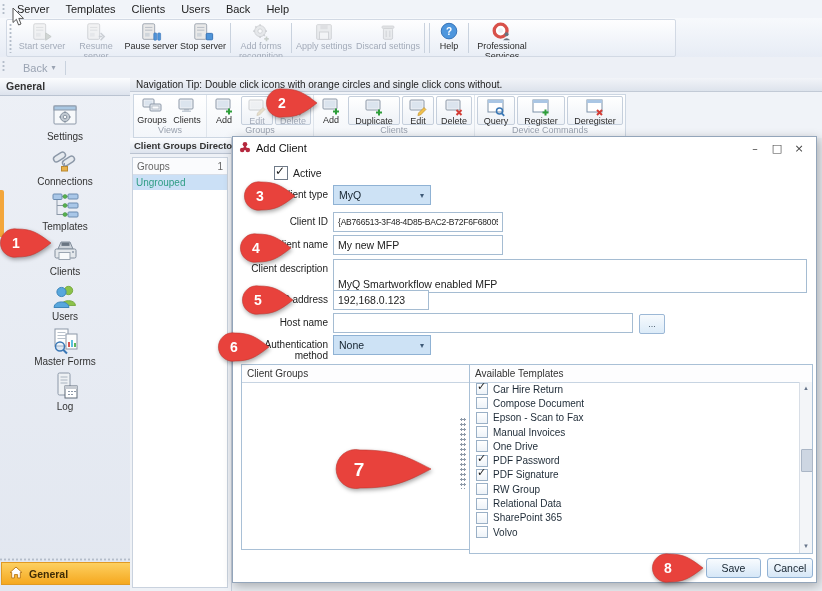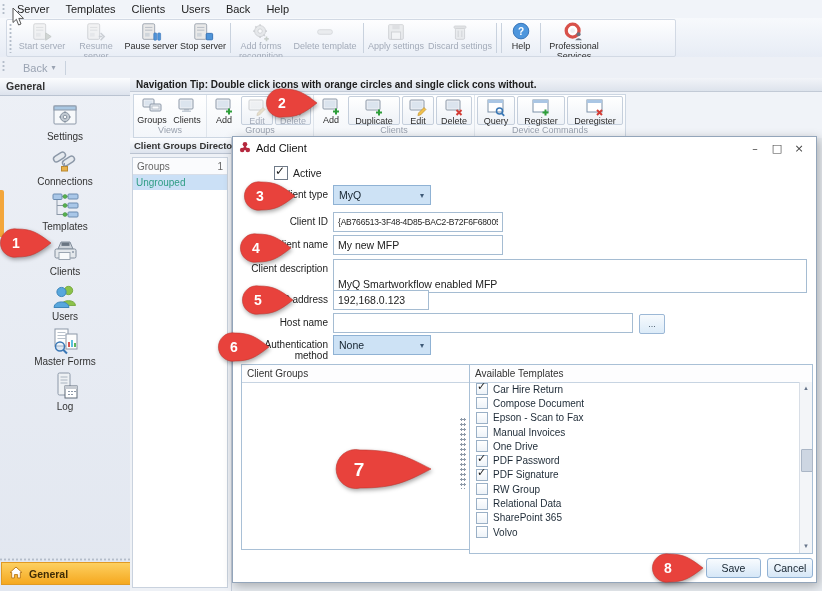--- a/index.html
+++ b/index.html
@@ -24,21 +24,21 @@
   .sidebar{position:absolute;left:0;top:78px;width:130px;height:513px;background:linear-gradient(180deg,#edf0f6,#e2e7f0);border-right:1px solid #c6cedb}
   .sb-header{height:17px;line-height:17px;background:linear-gradient(#fbfcfe,#dde3ed);border-bottom:1px solid #bac3d1;font-size:10.5px;font-weight:bold;padding-left:6px;color:#333}
   .sb-items{display:flex;flex-direction:column;align-items:center;padding-top:4px}
   .sb-item{display:flex;flex-direction:column;align-items:center;height:45px;justify-content:flex-start}
   .sb-item .sic{height:31px;display:flex;align-items:center}
   .sb-item .slbl{font-size:10px;color:#333}
   .sb-grip{position:absolute;left:0;top:478px;width:100%;height:6px;background-image:radial-gradient(circle,#b4bdca 1px,transparent 1.2px);background-size:4px 3px;background-position:center;background-repeat:repeat-x}
   .sb-footer{position:absolute;left:1px;top:484px;width:126px;height:21px;background:linear-gradient(#fdd061,#f5a81f);border:1px solid #e09a23;display:flex;align-items:center;gap:6px;padding-left:7px;font-size:10.5px;font-weight:bold;color:#3f2c05}
   .side-strip{position:absolute;left:0;top:190px;width:4px;height:47px;background:#f3a63b;border-radius:0 2px 2px 0;z-index:3}
   
-  .navtip{position:absolute;left:130px;top:78px;width:692px;height:14px;line-height:14px;background:linear-gradient(#f2f4f8,#dde3ec);border-bottom:1px solid #c2cad6;font-size:10px;font-weight:bold;padding-left:6px;color:#1d1d1d;box-sizing:border-box}
+  .navtip{position:absolute;left:130px;top:78px;width:692px;height:14px;line-height:14px;background:linear-gradient(#f2f4f8,#dde3ec);border-bottom:1px solid #c2cad6;font-size:10px;font-weight:normal;padding-left:6px;color:#1d1d1d;box-sizing:border-box}
   
   .ribbonstrip{position:absolute;left:130px;top:92px;width:692px;height:46px;background:#f0f3f8}
   .rbpanel{position:absolute;left:3px;top:2px;height:42px;background:linear-gradient(#ffffff,#f3f6fa);border:1px solid #ccd6e2;display:flex}
   .rb-group{display:flex;flex-direction:column;border-right:1px solid #dfe5ec;padding:1px 2px 0 2px}
   .rb-btns{display:flex;gap:2px;height:29px;align-items:stretch}
   .rb-btn{display:flex;flex-direction:column;align-items:center;justify-content:flex-start;font-size:9px;color:#2c2c2c;padding:0 1px}
   .rb-btn .ic{height:19px;display:flex;align-items:center}
   .rb-btn.boxed{border:1px solid #c5cfdc;border-radius:2px;background:linear-gradient(#ffffff,#eef2f7)}
   .rb-btn.disabled{color:#a3abb9}
   .rb-btn.disabled svg{opacity:.45;filter:grayscale(.6)}
@@ -153,28 +153,20 @@
         <span class="ic">
             <svg width="22" height="22" viewBox="0 0 24 24">
               <circle cx="11" cy="11" r="6" fill="#cfd5db" stroke="#9aa2ad"></circle>
               <circle cx="11" cy="11" r="2.4" fill="#fff" stroke="#9aa2ad"></circle>
               <path d="M11,3.5 v2 M11,16.5 v2 M3.5,11 h2 M16.5,11 h2 M5.8,5.8 l1.4,1.4 M14.8,14.8 l1.4,1.4" stroke="#9aa2ad" stroke-width="1.8"></path>
               <path d="M18,17 v5 M15.5,19.5 h5" stroke="#86a886" stroke-width="1.8"></path>
             </svg>
           </span>
         <span>Add forms recognition</span>
       </div>
-      <div class="tb-btn disabled" style="width:72px">
-        <span class="ic">
-            <svg width="22" height="22" viewBox="0 0 24 24">
-              <rect x="4" y="9.5" width="16" height="5" rx="2.2" fill="#d9dee3" stroke="#a8b0ba"></rect>
-            </svg>
-          </span>
-        <span>Delete template</span>
-      </div>
       <div class="tb-sep"></div>
       <div class="tb-btn disabled" style="width:60px">
         <span class="ic">
             <svg width="22" height="22" viewBox="0 0 24 24">
               <rect x="4" y="4" width="16" height="16" rx="1" fill="#d7dce2" stroke="#9aa2ad"></rect>
               <rect x="8" y="4" width="8" height="5" fill="#b9c0c9"></rect>
               <rect x="7" y="12" width="10" height="8" fill="#eef1f4" stroke="#9aa2ad"></rect>
             </svg>
           </span>
         <span>Apply settings</span>

